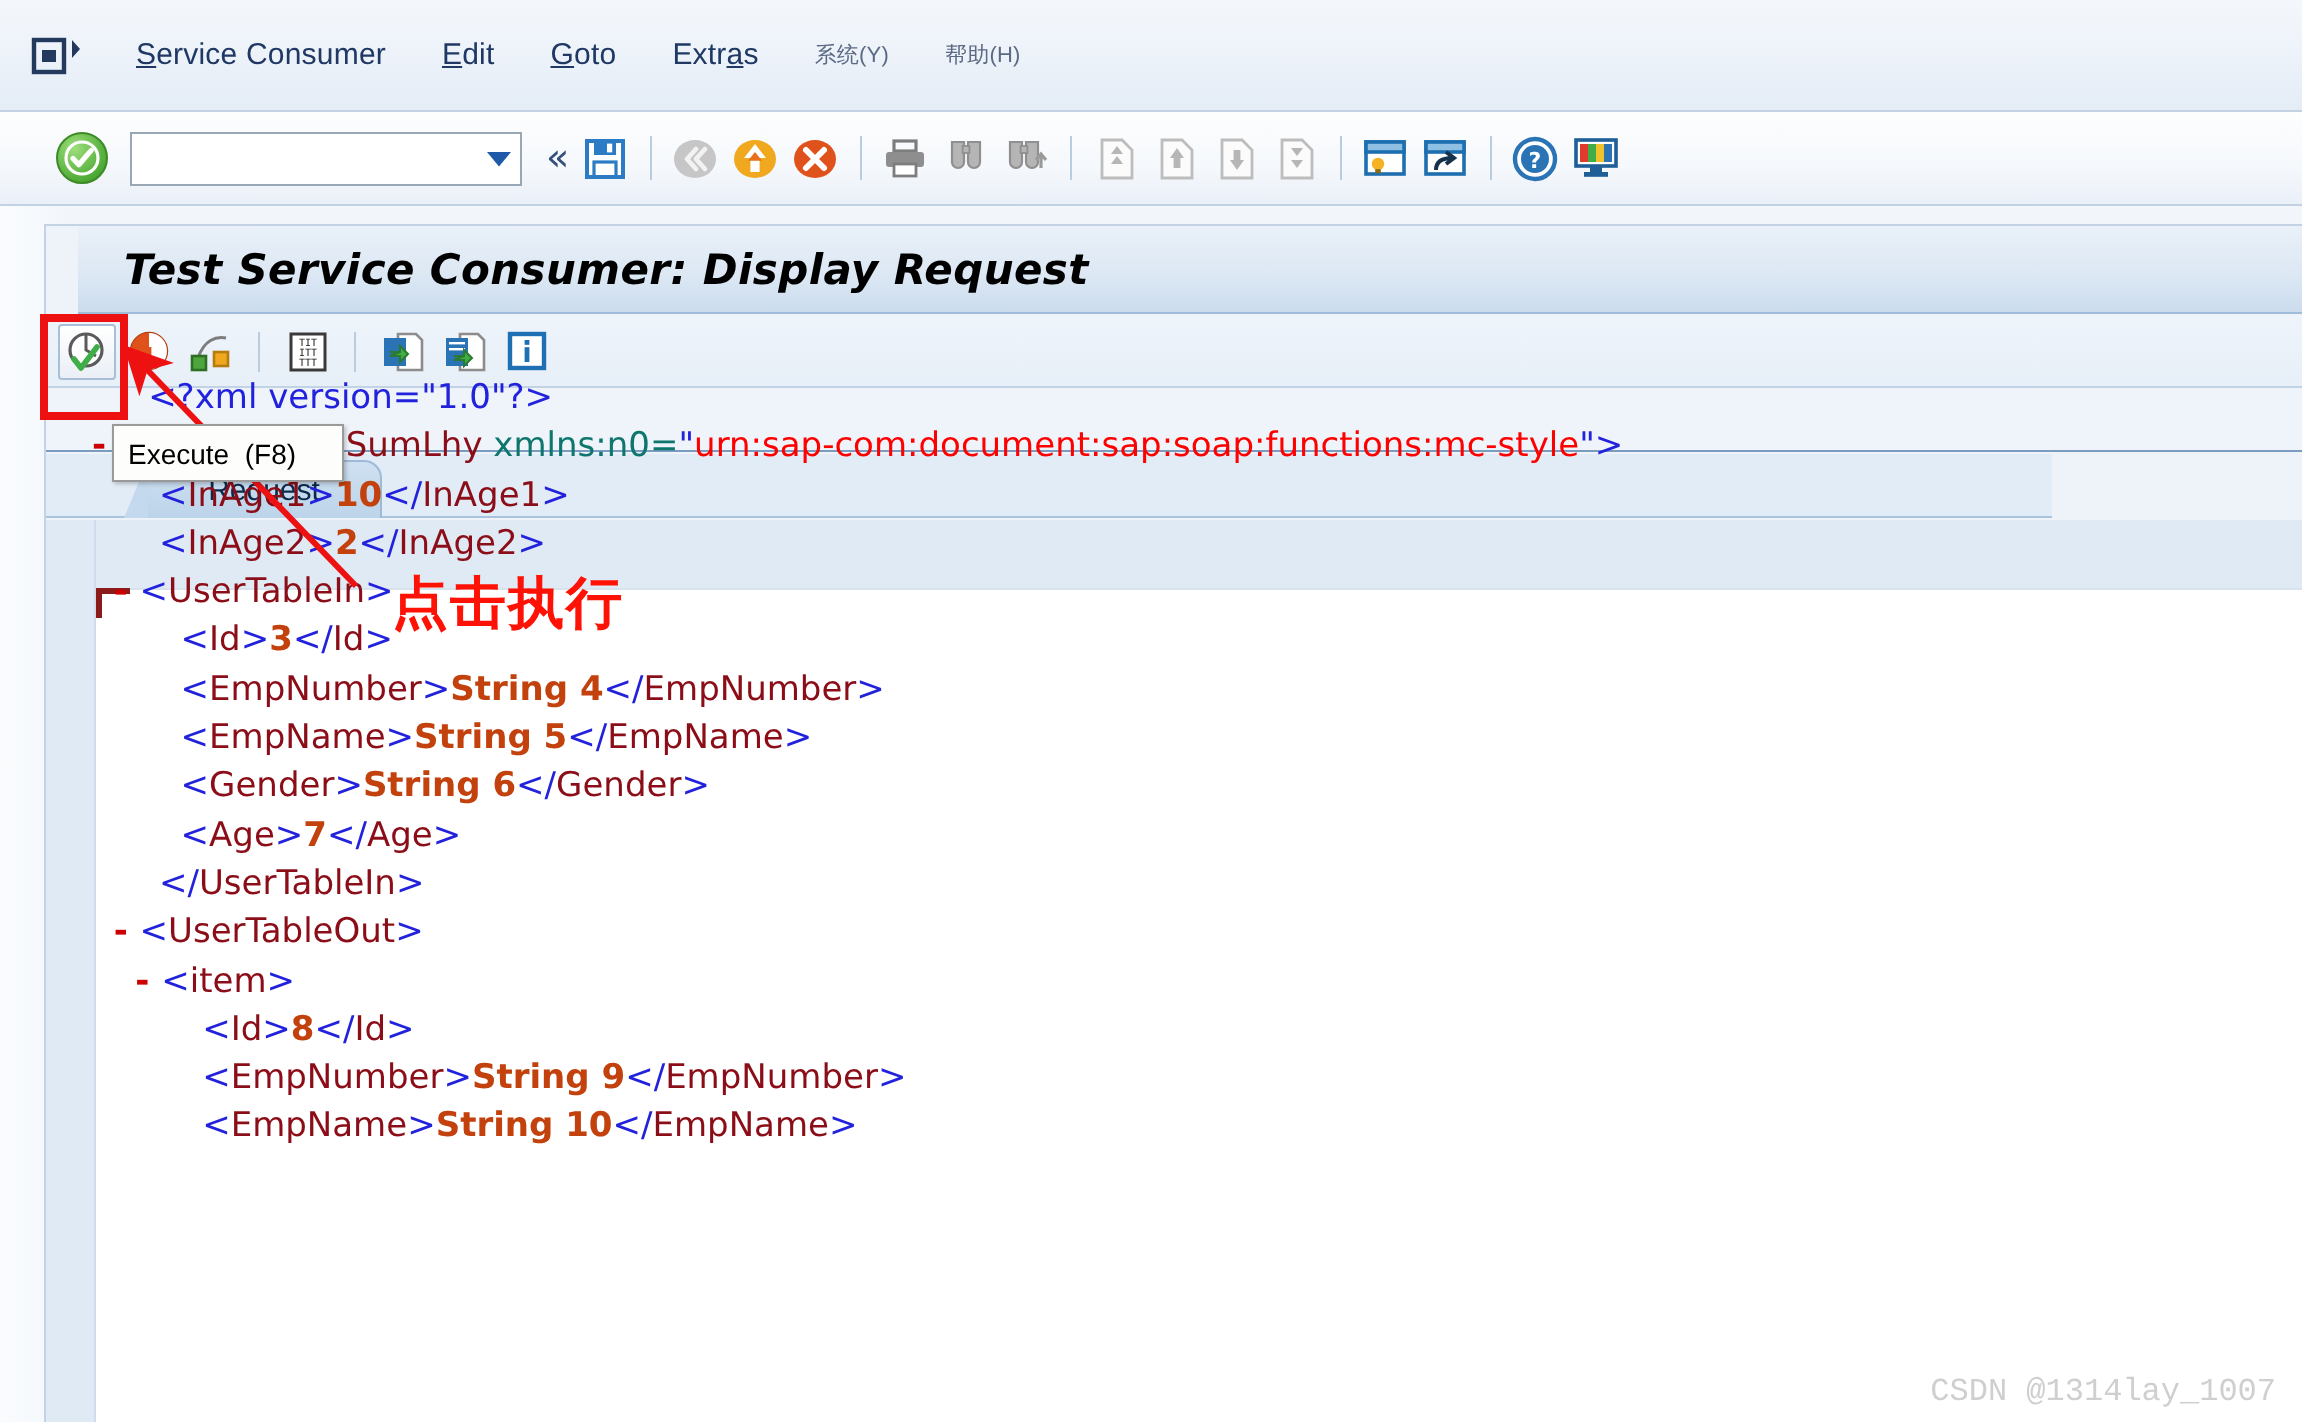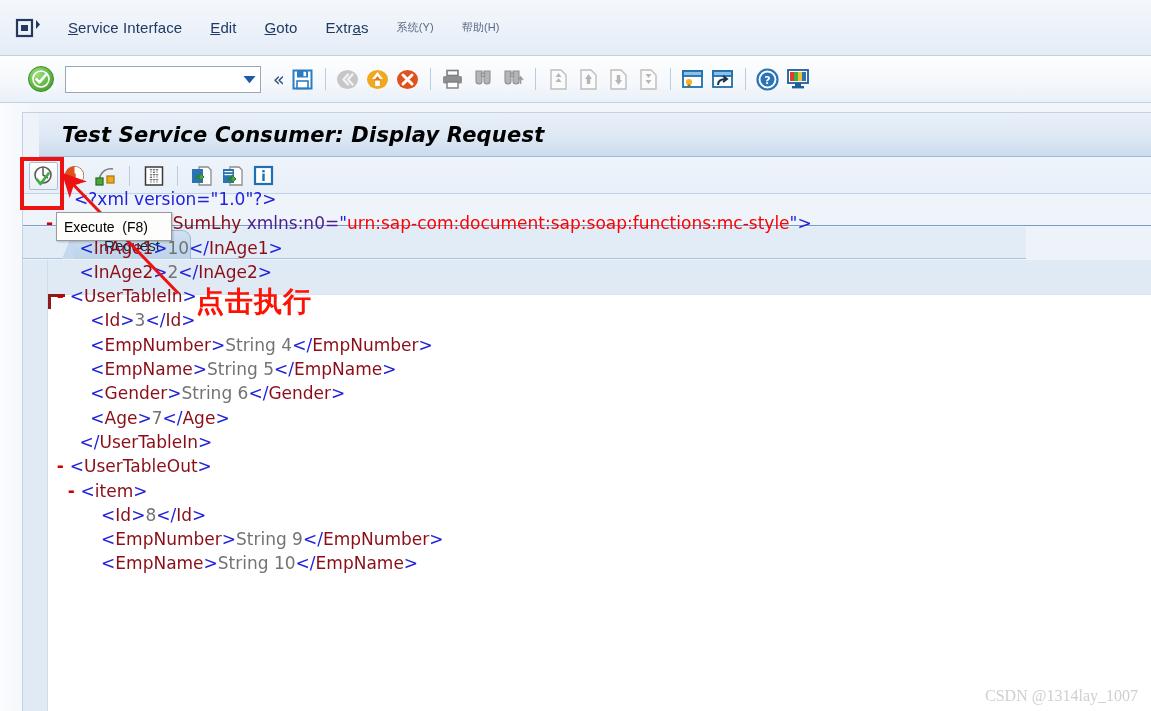--- a/index.html
+++ b/index.html
@@ -154,23 +154,23 @@
   #xml{
     position:absolute; left:46px; top:187px; width:1090px;
     font-family:"DejaVu Sans","Liberation Sans",sans-serif;
     font-size:17px; line-height:24.3px;
     white-space:pre; color:#000;
   }
   .xml-line{ white-space:pre; }
   .tg  { color:#8b0d17; }        
   .br  { color:#2222dd; }        
   .pi  { color:#2222dd; }        
-  .val { color:#737373; font-weight:normal; }
+  .val { color:#c2410c; font-weight:bold; }
   .attr{ color:#ff0000; font-weight:normal; }
-  .attn{ color:#4c1d95;text-align:center; }        
+  .attn{ color:#0f766e;text-align:center; }        
   .tog { color:#cc0000; font-weight:bold; }
 
   
   #highlight-box{
     position:absolute; left:20px; top:157px; width:44px; height:53px;
     border:4px solid #ee1111; z-index:40; pointer-events:none;
   }
   #tooltip{
     position:absolute; left:56px; top:212px; width:116px; height:29px;
     background:#fdfdfb; border:1px solid #9a9a9a;
@@ -184,35 +184,35 @@
     font-size:28px; font-weight:bold; color:#fe1205;
     letter-spacing:1px;
   }
   #arrow-svg{
     position:absolute; left:0; top:103px; width:1151px; height:608px;
     z-index:44; pointer-events:none;
   }
   #watermark{
     position:absolute; right:13px; bottom:6px; z-index:60;
     font-size:16px; color:#cfcfcf;
-    font-family:Liberation Serif, serif;
+    font-family:Liberation Mono, monospace;
   }
 </style>
 </head>
 <body>
 
 <div id="menubar">
   <span class="exit-ico">
     <svg width="26" height="22" viewBox="0 0 26 22">
       <rect x="2" y="3" width="15" height="16" fill="none" stroke="#23395d" stroke-width="2.2"></rect>
       <rect x="6" y="8" width="7" height="6" fill="#23395d"></rect>
       <path d="M13 8 L21 8 L21 3 L25 7.5 L21 12 L21 8" fill="#23395d"></path>
     </svg>
   </span>
-  <span class="menu-item"><span class="u">S</span><span>ervice Interface</span></span>
+  <span class="menu-item"><span class="u">S</span><span>ervice Consumer</span></span>
   <span class="menu-item"><span class="u">E</span><span>dit</span></span>
   <span class="menu-item"><span class="u">G</span><span>oto</span></span>
   <span class="menu-item"><span>Extr<span class="u">a</span>s</span></span>
   <span class="menu-item menu-cn"><span>系统(Y)</span></span>
   <span class="menu-item menu-cn"><span>帮助(H)</span></span>
 </div>
 
 <div id="systoolbar">
 
   <span class="okbtn">

